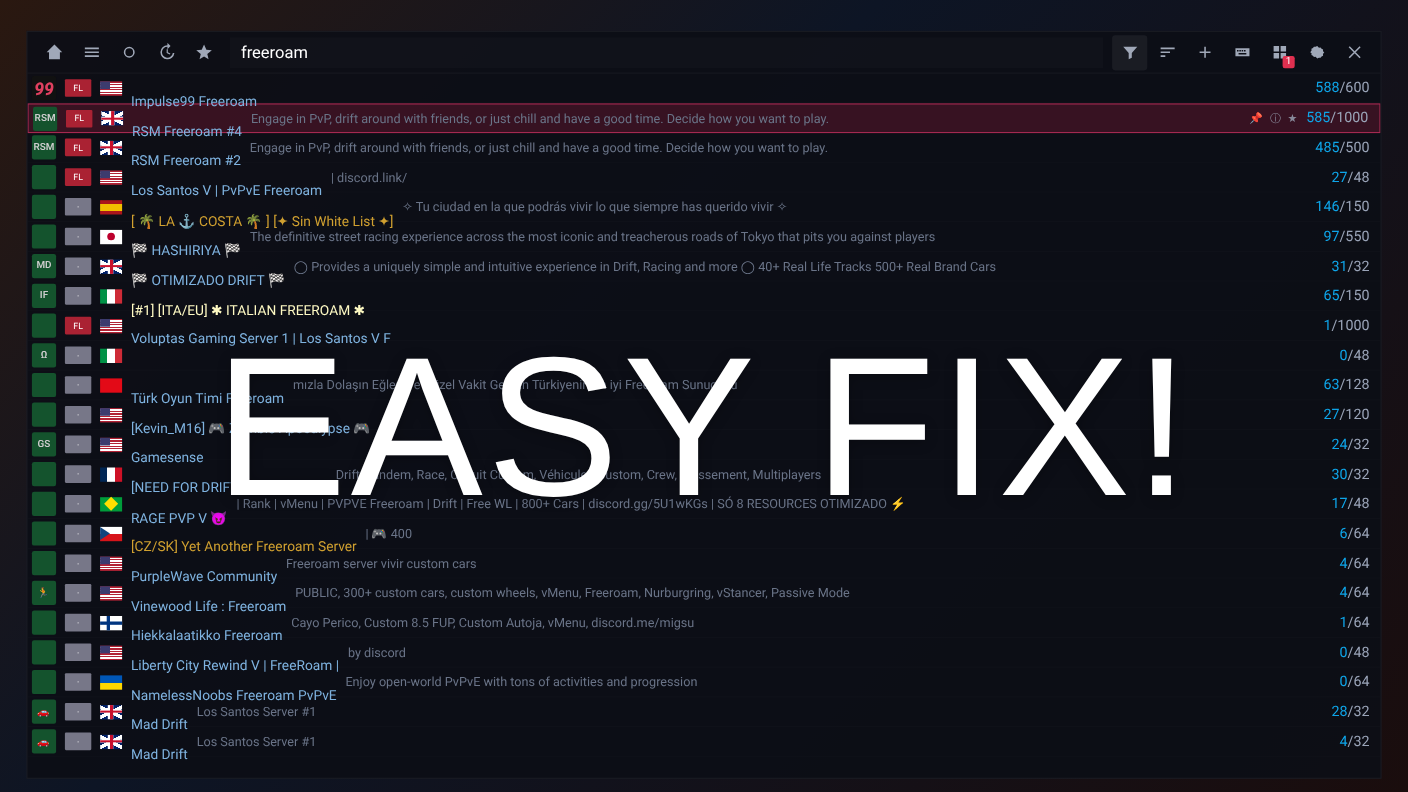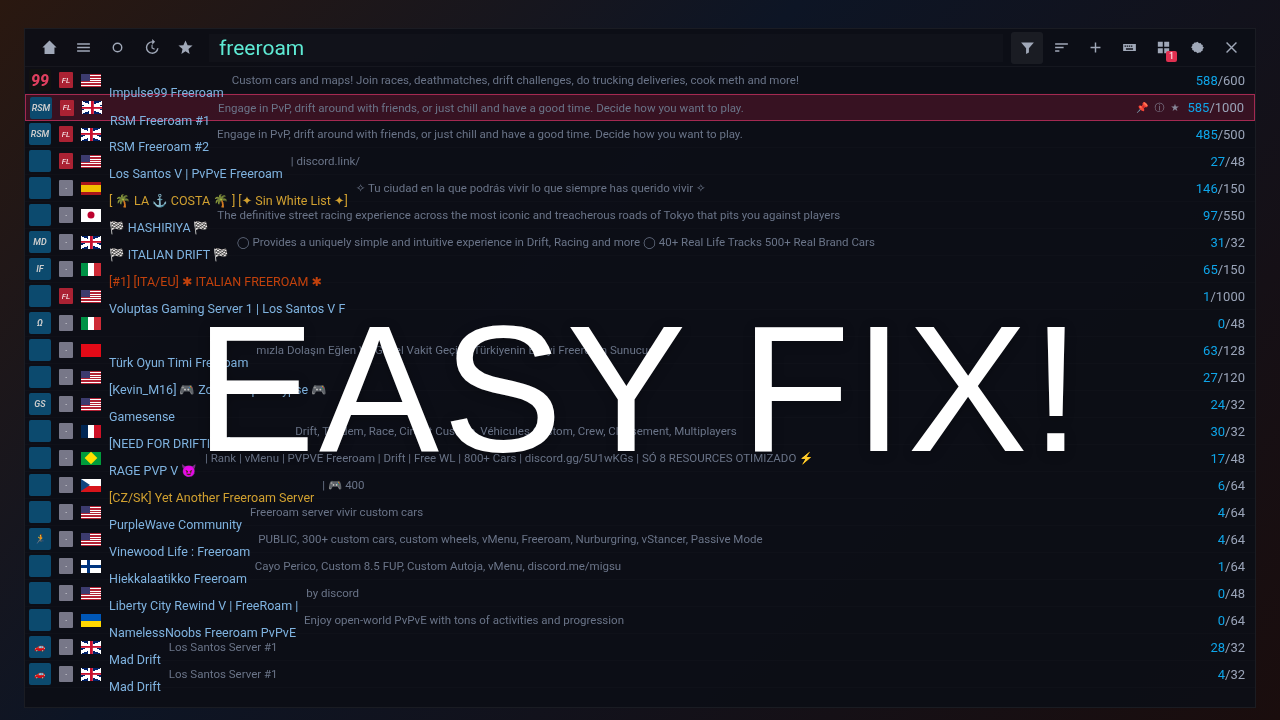--- a/index.html
+++ b/index.html
@@ -3,27 +3,27 @@
 <meta charset="utf-8">
 <style>
   * { margin:0; padding:0; box-sizing:border-box; }
   html,body { width:1280px; height:720px; overflow:hidden; font-family:"Segoe UI",Roboto,Arial,sans-serif; background:#0a0a0f; }
   .stage { position:relative; width:1280px; height:720px; background:linear-gradient(135deg,#2a1810 0%,#0d1525 40%,#1a0d0d 100%); }
   .panel { position:absolute; left:24px; top:28px; right:24px; bottom:12px; background:rgba(12,14,22,.92); border:1px solid rgba(255,255,255,.06); color:#b8c0d0; display:flex; flex-direction:column; }
   .toolbar { display:flex; align-items:center; height:38px; padding:0 8px; gap:2px; border-bottom:1px solid rgba(255,255,255,.04); }
   .tbtn { width:32px; height:32px; display:flex; align-items:center; justify-content:center; color:#a0a8b8; cursor:pointer; border-radius:3px; position:relative; }
   .tbtn svg { width:17px; height:17px; fill:currentColor; }
   .search { flex:1; margin:0 6px; }
-  .search input { width:100%; height:28px; background:rgba(255,255,255,.02); border:none; outline:none; color:#5eead4; font-size:21px; padding:0 10px; font-family:inherit; }
+  .search input { width:100%; height:28px; background:rgba(255,255,255,.02); border:none; outline:none; color:#ffffff; font-size:15px; padding:0 10px; font-family:inherit; }
   .badge { position:absolute; right:2px; bottom:2px; background:#e03050; color:#fff; font-size:9px; padding:0 3px; border-radius:2px; line-height:11px; min-width:11px; text-align:center; }
   .list { flex:1; overflow:hidden; }
   .row { display:flex; align-items:center; height:27px; padding:0 10px 0 4px; gap:8px; font-size:12.5px; border-bottom:1px solid rgba(255,255,255,.015); cursor:pointer; white-space:nowrap; }
   .row.highlight { background:rgba(255,40,90,.18); border:1px solid rgba(255,60,120,.55); }
-  .icon { width:22px; height:22px; border-radius:2px; background:#0c4a6e; display:inline-flex; align-items:center; justify-content:center; font-size:9px; color:#ccc; flex-shrink:0; overflow:hidden; font-weight:600;font-style:italic; }
-  .tag { width:14px; height:16px; background:#aa2233; border-radius:1px; display:inline-flex; align-items:center; justify-content:center; font-size:8px; color:#fff; flex-shrink:0;font-style:italic; }
+  .icon { width:22px; height:22px; border-radius:2px; background:#14532d; display:inline-flex; align-items:center; justify-content:center; font-size:9px; color:#ccc; flex-shrink:0; overflow:hidden; font-weight:600; }
+  .tag { width:24px; height:16px; background:#aa2233; border-radius:1px; display:inline-flex; align-items:center; justify-content:center; font-size:8px; color:#fff; flex-shrink:0; }
   .flag { width:20px; height:13px; flex-shrink:0; background:#555; display:inline-block; }
   .flag.us { background:linear-gradient(#b22234 0 9%,#fff 9% 18%,#b22234 18% 27%,#fff 27% 36%,#b22234 36% 45%,#fff 45% 54%,#b22234 54% 63%,#fff 63% 72%,#b22234 72% 81%,#fff 81% 90%,#b22234 90% 100%); position:relative; }
   .flag.us::before { content:""; position:absolute; left:0; top:0; width:9px; height:7px; background:#3c3b6e; }
   .flag.gb { background:linear-gradient(#012169,#012169); position:relative; overflow:hidden; }
   .flag.gb::before { content:""; position:absolute; inset:0; background:linear-gradient(26deg,transparent 42%,#fff 42% 58%,transparent 58%),linear-gradient(-26deg,transparent 42%,#fff 42% 58%,transparent 58%),linear-gradient(#fff,#fff) center/100% 26% no-repeat,linear-gradient(#fff,#fff) center/26% 100% no-repeat; }
   .flag.gb::after { content:""; position:absolute; inset:0; background:linear-gradient(#c8102e,#c8102e) center/100% 14% no-repeat,linear-gradient(#c8102e,#c8102e) center/14% 100% no-repeat; }
   .flag.es { background:linear-gradient(#aa151b 0 25%,#f1bf00 25% 75%,#aa151b 75% 100%); }
   .flag.jp { background:#fff; position:relative; }
   .flag.jp::after { content:""; position:absolute; left:50%; top:50%; width:7px; height:7px; background:#bc002d; border-radius:50%; transform:translate(-50%,-50%); }
   .flag.it { background:linear-gradient(90deg,#009246 0 33%,#fff 33% 66%,#ce2b37 66% 100%); }
@@ -31,21 +31,21 @@
   .flag.fr { background:linear-gradient(90deg,#002654 0 33%,#fff 33% 66%,#ce1126 66% 100%); }
   .flag.br { background:#009c3b; position:relative; }
   .flag.br::after { content:""; position:absolute; left:50%; top:50%; width:9px; height:9px; background:#ffdf00; transform:translate(-50%,-50%) rotate(45deg); }
   .flag.cz { background:linear-gradient(#fff 0 50%,#d7141a 50% 100%); position:relative; }
   .flag.cz::after { content:""; position:absolute; left:0; top:0; border-left:9px solid #11457e; border-top:6.5px solid transparent; border-bottom:6.5px solid transparent; }
   .flag.fi { background:#fff; position:relative; }
   .flag.fi::after { content:""; position:absolute; inset:0; background:linear-gradient(#003580,#003580) 6px 0/3px 100% no-repeat,linear-gradient(#003580,#003580) 0 5px/100% 3px no-repeat; }
   .flag.ua { background:linear-gradient(#0057b7 0 50%,#ffd700 50% 100%); }
   .name { color:#7fb3e0; flex-shrink:0;margin-top:25px; }
   .name.gold { color:#d0a030; }
-  .name.red { color:#c2410c; }
+  .name.red { color:#fef9c3; }
   .desc { color:#6a7488; font-size:11.5px; overflow:hidden; text-overflow:ellipsis; flex:1; min-width:0; }
   .players { color:#9aa4b8; font-size:13px; margin-left:auto; flex-shrink:0; }
   .players .cur { color:#0ea5e9; }
   .rowextra { display:flex; gap:6px; align-items:center; flex-shrink:0; }
   .rowextra span { font-size:10px; color:#889; }
   .overlay { position:absolute; left:50%; top:50%; transform:translate(-50%,-44%); font-size:180px; font-weight:400; color:#fff; letter-spacing:.02em; white-space:nowrap; font-family:Arial,sans-serif; pointer-events:none; text-shadow:0 2px 12px rgba(0,0,0,.25);margin-top:16px; }
   .logo99 { background:#111; color:#e04060; font-weight:800; font-style:italic; font-size:16px; }
 </style>
 </head>
 <body>
@@ -119,28 +119,27 @@
           </svg>
         </div>
     </div>
 
     <div class="list" id="list">
         <div class="row">
           <span class="icon logo99">99</span>
           <span class="tag">FL</span>
           <span class="flag us"></span>
           <span class="name ">Impulse99 Freeroam</span>
-          <span class="desc">Custom cars and maps! Join races, deathmatches, drift challenges, do trucking deliveries, cook meth and more!</span>
           <span class="players"><span class="cur">588</span>/600</span>
         </div>
         <div class="row highlight">
           <span class="icon">RSM</span>
           <span class="tag">FL</span>
           <span class="flag gb"></span>
-          <span class="name ">RSM Freeroam #1</span>
+          <span class="name ">RSM Freeroam #4</span>
           <span class="desc">Engage in PvP, drift around with friends, or just chill and have a good time. Decide how you want to play.</span>
           <div class="rowextra">
             <span>📌</span>
             <span>ⓘ</span>
             <span>★</span>
           </div>
           <span class="players"><span class="cur">585</span>/1000</span>
         </div>
         <div class="row">
           <span class="icon">RSM</span>
@@ -171,21 +170,21 @@
           <span class="tag" style="background:#778">·</span>
           <span class="flag jp"></span>
           <span class="name ">🏁 HASHIRIYA 🏁</span>
           <span class="desc">The definitive street racing experience across the most iconic and treacherous roads of Tokyo that pits you against players</span>
           <span class="players"><span class="cur">97</span>/550</span>
         </div>
         <div class="row">
           <span class="icon">MD</span>
           <span class="tag" style="background:#778">·</span>
           <span class="flag gb"></span>
-          <span class="name ">🏁 ITALIAN DRIFT 🏁</span>
+          <span class="name ">🏁 OTIMIZADO DRIFT 🏁</span>
           <span class="desc">◯ Provides a uniquely simple and intuitive experience in Drift, Racing and more ◯ 40+ Real Life Tracks 500+ Real Brand Cars</span>
           <span class="players"><span class="cur">31</span>/32</span>
         </div>
         <div class="row">
           <span class="icon">IF</span>
           <span class="tag" style="background:#778">·</span>
           <span class="flag it"></span>
           <span class="name red">[#1] [ITA/EU] ✱ ITALIAN FREEROAM ✱</span>
           <span class="players"><span class="cur">65</span>/150</span>
         </div>

